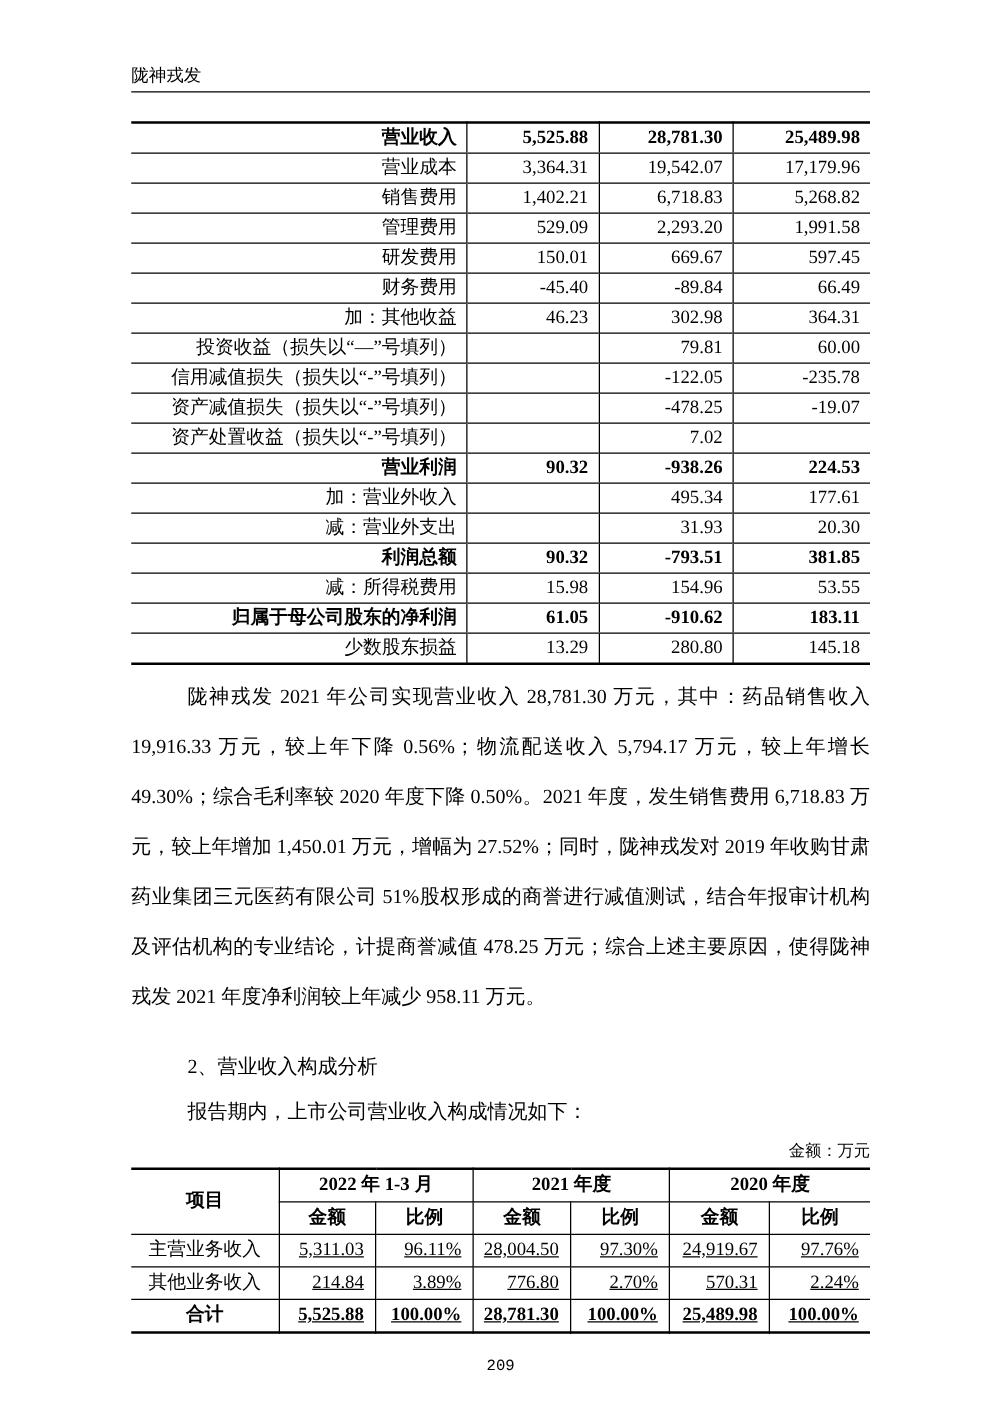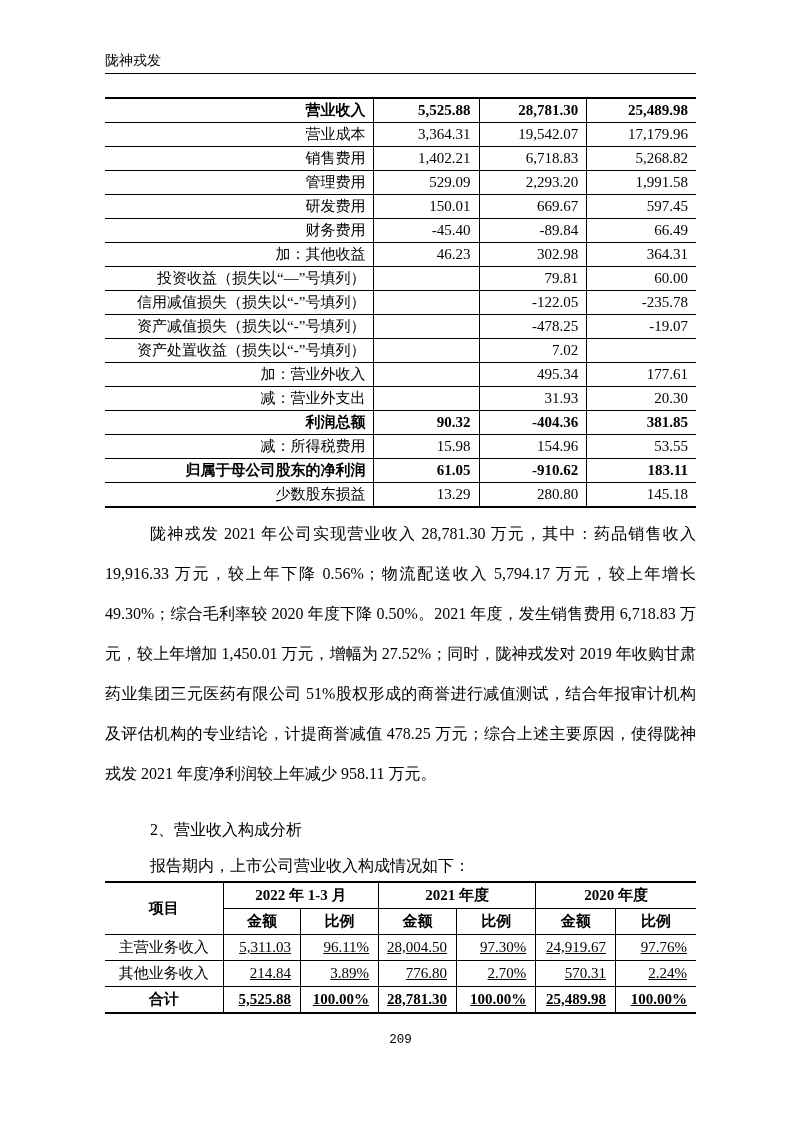--- a/index.html
+++ b/index.html
@@ -196,36 +196,42 @@
           <td class="num"></td>
           <td class="num">-478.25</td>
           <td class="num">-19.07</td>
         </tr>
         <tr>
           <td class="label">资产处置收益（损失以“-”号填列）</td>
           <td class="num"></td>
           <td class="num">7.02</td>
           <td class="num"></td>
         </tr>
+        <tr class="bold">
+          <td class="label">营业利润</td>
+          <td class="num">90.32</td>
+          <td class="num">-938.26</td>
+          <td class="num">224.53</td>
+        </tr>
         <tr>
           <td class="label">加：营业外收入</td>
           <td class="num"></td>
           <td class="num">495.34</td>
           <td class="num">177.61</td>
         </tr>
         <tr>
           <td class="label">减：营业外支出</td>
           <td class="num"></td>
           <td class="num">31.93</td>
           <td class="num">20.30</td>
         </tr>
         <tr class="bold">
           <td class="label">利润总额</td>
           <td class="num">90.32</td>
-          <td class="num">-404.36</td>
+          <td class="num">-793.51</td>
           <td class="num">381.85</td>
         </tr>
         <tr>
           <td class="label">减：所得税费用</td>
           <td class="num">15.98</td>
           <td class="num">154.96</td>
           <td class="num">53.55</td>
         </tr>
         <tr class="bold">
           <td class="label">归属于母公司股东的净利润</td>
@@ -241,20 +247,21 @@
         </tr>
       </tbody>
   </table>
 
   <p class="body-text">陇神戎发 2021 年公司实现营业收入 28,781.30 万元，其中：药品销售收入 19,916.33 万元，较上年下降 0.56%；物流配送收入 5,794.17 万元，较上年增长 49.30%；综合毛利率较 2020 年度下降 0.50%。2021 年度，发生销售费用 6,718.83 万元，较上年增加 1,450.01 万元，增幅为 27.52%；同时，陇神戎发对 2019 年收购甘肃药业集团三元医药有限公司 51%股权形成的商誉进行减值测试，结合年报审计机构及评估机构的专业结论，计提商誉减值 478.25 万元；综合上述主要原因，使得陇神戎发 2021 年度净利润较上年减少 958.11 万元。</p>
 
   <p class="section-heading">2、营业收入构成分析</p>
 
   <p class="intro-line">报告期内，上市公司营业收入构成情况如下：</p>
 
+  <div class="unit-note">金额：万元</div>
 
   <table class="t2">
     <colgroup>
       <col style="width:20.0%">
       <col style="width:13.1%">
       <col style="width:13.2%">
       <col style="width:13.2%">
       <col style="width:13.4%">
       <col style="width:13.5%">
       <col style="width:13.6%">

